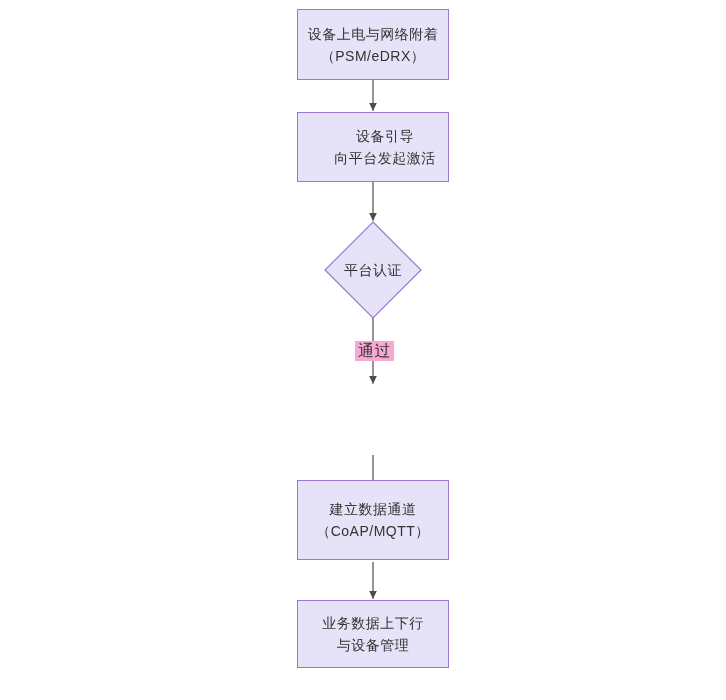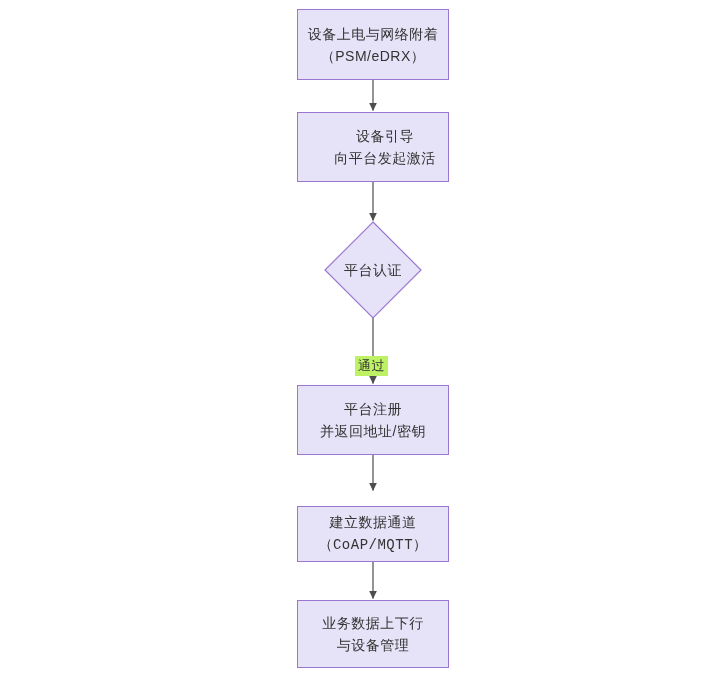--- a/index.html
+++ b/index.html
@@ -60,28 +60,27 @@
   .diamond-label {
     position: relative;
     z-index: 2;
     color: #333333;
     font-size: 14px;
     line-height: 22px;
     letter-spacing: 0.5px;
   }
   .edge-label {
     position: absolute;
-    background: #bef264;
+    background: #f9a8d4;
     color: #333333;
-    font-size: 13px;
+    font-size: 16px;
     line-height: 18px;
     padding: 1px 3px;
     letter-spacing: 0.5px;
     white-space: nowrap;
-    margin-top: 15px;
   }
 </style>
 </head>
 <body>
 
 <div id="flow-canvas">
 
   <svg id="edge-layer" viewBox="0 0 726 700">
     <defs>
       <marker id="arrowhead" markerWidth="9" markerHeight="9" refX="6.2" refY="3.2" orient="auto" markerUnits="strokeWidth">
@@ -112,26 +111,22 @@
 
   <div class="node node-decision" style="left:324px; top:221px; width:98px; height:98px;justify-content:center;">
     <svg class="diamond-shape" viewBox="0 0 98 98" preserveAspectRatio="none">
       <polygon points="49,1 97,49 49,97 1,49" fill="#e6e2f7" stroke="#9a78d1" stroke-width="1.2"></polygon>
     </svg>
     <div class="diamond-label">平台认证</div>
   </div>
 
   <div class="edge-label" style="left:355px; top:341px;">通过</div>
 
-  <div class="node node-process" style="left:297px; top:385px; width:152px; height:70px;">
-    <div class="node-label">平台注册
-并返回地址/密钥</div>
-  </div>
 
-  <div class="node node-process" style="left:297px; top:506px; width:152px; height:56px;font-family:Liberation Mono, monospace;">
+  <div class="node node-process" style="left:297px; top:480px; width:152px; height:80px;">
     <div class="node-label">建立数据通道
 （CoAP/MQTT）</div>
   </div>
 
   <div class="node node-process" style="left:297px; top:600px; width:152px; height:68px;">
     <div class="node-label">业务数据上下行
 与设备管理</div>
   </div>
 
 </div>

